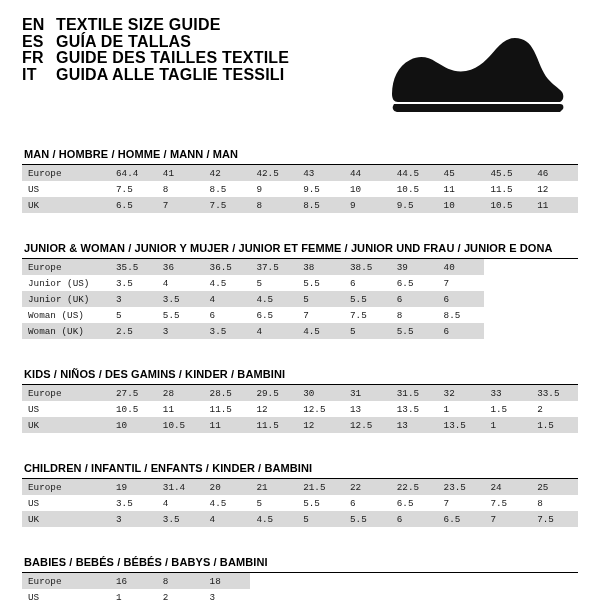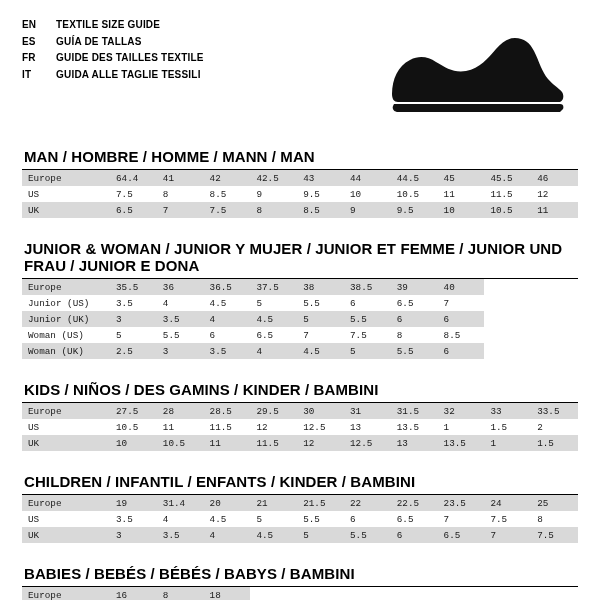--- a/index.html
+++ b/index.html
@@ -25,21 +25,21 @@
   
   .header {
     display: flex;
     justify-content: space-between;
     align-items: flex-start;
   }
   .lang-table {
     border-collapse: collapse;
   }
   .lang-table td {
-    font-size: 10px;
+    font-size: 16px;
     font-weight: bold;
     letter-spacing: 0.2px;
     padding: 0 0 3.5px 0;
     vertical-align: top;
     line-height: 13px;
   }
   .lang-code {
     width: 34px;
   }
   .shoe-art {
@@ -51,27 +51,27 @@
 
   .section-title {
     font-size: 11.5px;
     font-weight: bold;
     letter-spacing: 0.2px;
     margin: 14px 0 0 0;
   }
 
   
   .group {
-    margin-top: 22px;
+    margin-top: 29px;
   }
   .group.first {
     margin-top: 30px;
   }
   .group-title {
-    font-size: 15px;
+    font-size: 11px;
     font-weight: bold;
     letter-spacing: 0.1px;
     padding: 0 0 4px 2px;
     border-bottom: 1px solid #000000;
     margin-bottom: 0;
   }
   table.sizes {
     border-collapse: collapse;
     width: 100%;
     table-layout: fixed;

